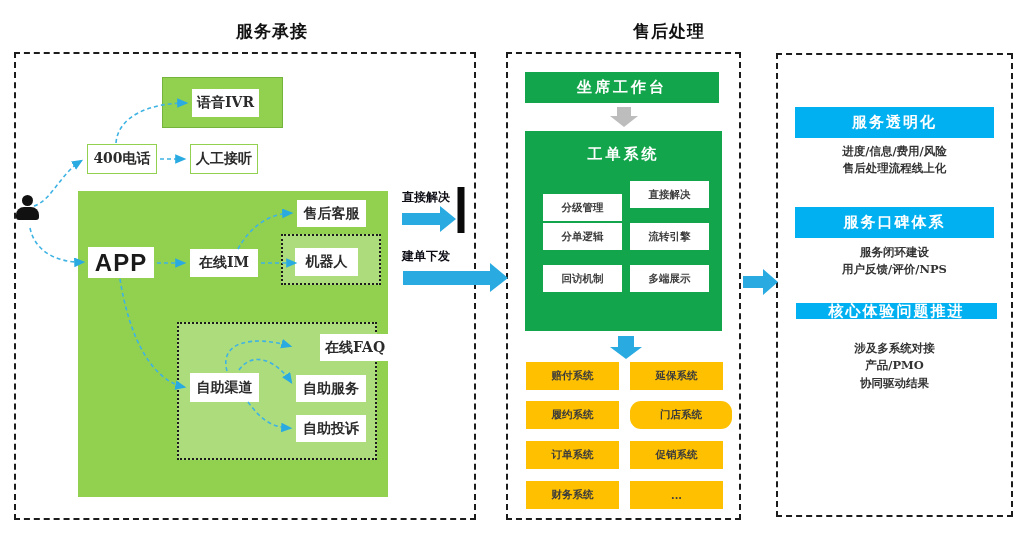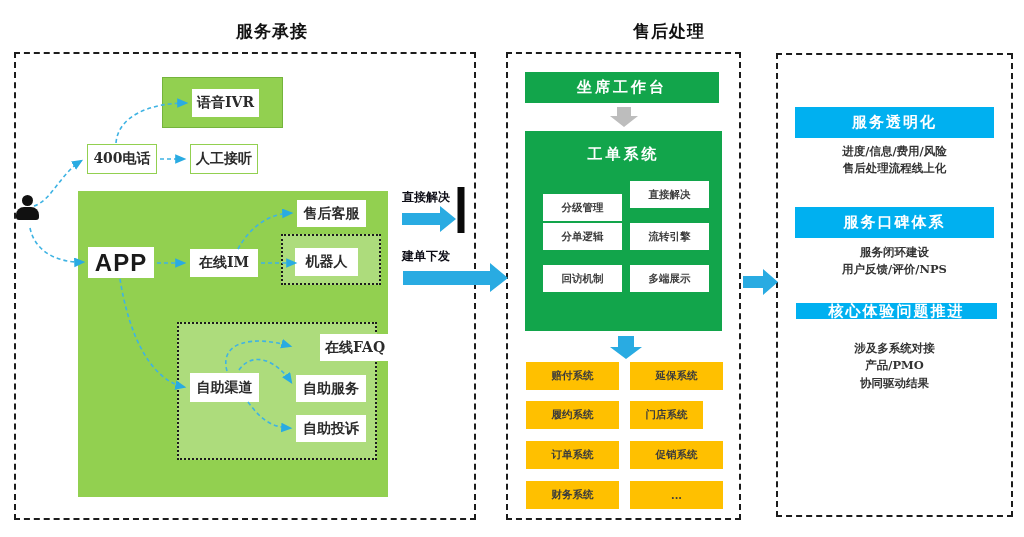--- a/index.html
+++ b/index.html
@@ -90,21 +90,21 @@
   <div class="module" style="left:543px;top:194px;width:79px;height:27px;">分级管理</div>
   <div class="module" style="left:630px;top:181px;width:79px;height:27px;">直接解决</div>
   <div class="module" style="left:543px;top:223px;width:79px;height:27px;">分单逻辑</div>
   <div class="module" style="left:630px;top:223px;width:79px;height:27px;">流转引擎</div>
   <div class="module" style="left:543px;top:265px;width:79px;height:27px;">回访机制</div>
   <div class="module" style="left:630px;top:265px;width:79px;height:27px;">多端展示</div>
 
   <div class="orange" style="left:526px;top:362px;width:93px;height:28px;">赔付系统</div>
   <div class="orange" style="left:630px;top:362px;width:93px;height:28px;">延保系统</div>
   <div class="orange" style="left:526px;top:401px;width:93px;height:28px;">履约系统</div>
-  <div class="orange" style="left:630px;top:401px;width:73px;height:28px;">门店系统</div>
+  <div class="orange" style="left:630px;top:401px;width:102px;height:28px;border-radius:11px;">门店系统</div>
   <div class="orange" style="left:526px;top:441px;width:93px;height:28px;">订单系统</div>
   <div class="orange" style="left:630px;top:441px;width:93px;height:28px;">促销系统</div>
   <div class="orange" style="left:526px;top:481px;width:93px;height:28px;">财务系统</div>
   <div class="orange" style="left:630px;top:481px;width:93px;height:28px;">...</div>
 
   <div class="bluecard" style="left:795px;top:107px;width:199px;height:31px;">服务透明化</div>
   <div class="desc" style="left:791px;top:143px;width:207px;">
     <span>进度/信息/费用/风险</span>
     <span>售后处理流程线上化</span>
   </div>

